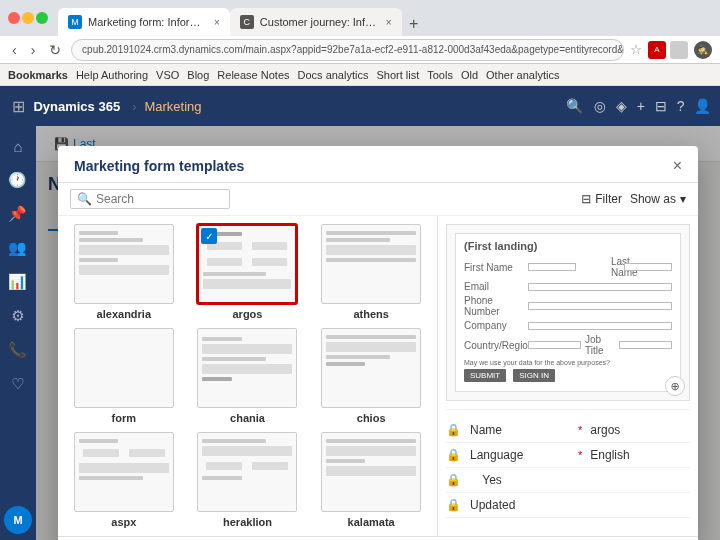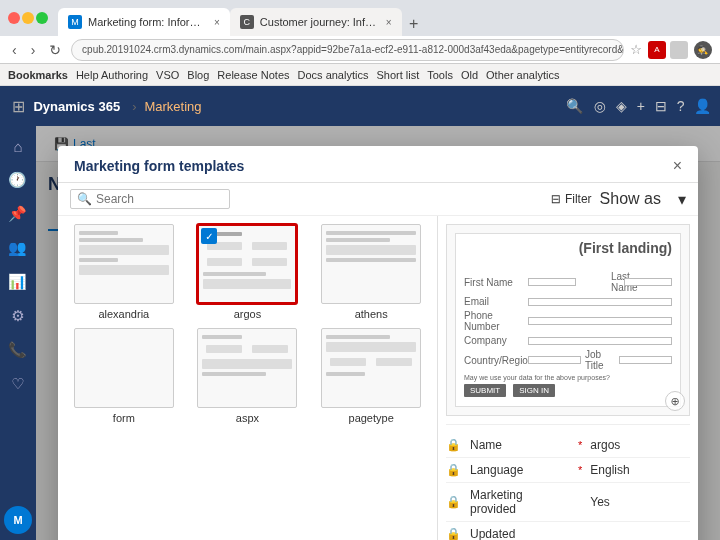--- a/index.html
+++ b/index.html
@@ -251,22 +251,22 @@
       display: flex;
       align-items: center;
       gap: 4px;
       font-size: 12px;
       color: #333;
       cursor: pointer;
     }
     .show-as-btn {
       display: flex;
       align-items: center;
-      gap: 17px;
-      font-size: 16px;
+      gap: 4px;
+      font-size: 12px;
       color: #333;
       cursor: pointer;
     }
 
     
     .dialog-body {
       display: flex;
       flex: 1;
       overflow: hidden;
     }
@@ -313,20 +313,21 @@
       border-radius: 2px;
       display: flex;
       align-items: center;
       justify-content: center;
       color: white;
       font-size: 10px;
     }
     .template-label {
       font-size: 11px;
       color: #333;
+      font-weight: bold;
     }
 
     
     .thumb-line {
       height: 4px;
       background: #ccc;
       border-radius: 1px;
       margin: 3px 4px;
     }
     .thumb-line.short { width: 40%; }
@@ -382,25 +383,24 @@
 
     
     .mini-form {
       background: white;
       border: 1px solid #ddd;
       padding: 6px 8px;
       font-size: 9px;
       color: #333;
     }
     .mini-form-title {
-      font-size: 14px;
+      font-size: 11px;
       font-weight: bold;
-      margin-bottom: 15px;
+      margin-bottom: 4px;
       color: #555;
-      text-align: right;
     }
     .mini-form-row {
       display: flex;
       gap: 4px;
       margin-bottom: 3px;
       align-items: center;
     }
     .mini-form-label {
       font-size: 10px;
       color: #666;
@@ -660,21 +660,40 @@
               <span class="template-label">athens</span>
             </div>
 
             <div class="template-item">
               <div class="template-thumb">
                 
               </div>
               <span class="template-label">form</span>
             </div>
 
-
+            <div class="template-item">
+              <div class="template-thumb">
+                <div class="thumb-line short" style="margin-top:8px;"></div>
+                <div class="thumb-box"></div>
+                <div class="thumb-line medium"></div>
+                <div class="thumb-box"></div>
+                <div class="thumb-line short" style="background:#aaa;width:30%;"></div>
+              </div>
+              <span class="template-label">chania</span>
+            </div>
+
+            <div class="template-item">
+              <div class="template-thumb">
+                <div class="thumb-line full" style="margin-top:6px;"></div>
+                <div class="thumb-box"></div>
+                <div class="thumb-line medium"></div>
+                <div class="thumb-line short" style="background:#bbb;"></div>
+              </div>
+              <span class="template-label">chios</span>
+            </div>
 
             <div class="template-item">
               <div class="template-thumb">
                 <div class="thumb-line short" style="margin-top:6px;"></div>
                 <div class="thumb-two-col">
                   <div class="thumb-box"></div>
                   <div class="thumb-box"></div>
                 </div>
                 <div class="thumb-box"></div>
                 <div class="thumb-line medium"></div>
@@ -685,23 +704,32 @@
             <div class="template-item">
               <div class="template-thumb">
                 <div class="thumb-line medium" style="margin-top:6px;"></div>
                 <div class="thumb-box"></div>
                 <div class="thumb-two-col">
                   <div class="thumb-box"></div>
                   <div class="thumb-box"></div>
                 </div>
                 <div class="thumb-line short"></div>
               </div>
-              <span class="template-label">pagetype</span>
-            </div>
-
+              <span class="template-label">heraklion</span>
+            </div>
+
+            <div class="template-item">
+              <div class="template-thumb">
+                <div class="thumb-line full" style="margin-top:6px;"></div>
+                <div class="thumb-box"></div>
+                <div class="thumb-line short"></div>
+                <div class="thumb-box"></div>
+              </div>
+              <span class="template-label">kalamata</span>
+            </div>
 
           </div>
 
           <div class="preview-pane">
             <div class="form-preview">
 
               <div class="mini-form">
                 <div class="mini-form-title">(First landing)</div>
                 <div class="mini-form-row">
                   <span class="mini-form-label">First Name</span>
@@ -746,21 +774,20 @@
                 <span class="prop-value">argos</span>
               </div>
               <div class="prop-row">
                 <span class="prop-icon">🔒</span>
                 <span class="prop-label">Language</span>
                 <span class="prop-required">*</span>
                 <span class="prop-value">English</span>
               </div>
               <div class="prop-row">
                 <span class="prop-icon">🔒</span>
-                <span class="prop-label">Marketing provided</span>
                 <span class="prop-required" style="visibility:hidden;">*</span>
                 <span class="prop-value">Yes</span>
               </div>
               <div class="prop-row">
                 <span class="prop-icon">🔒</span>
                 <span class="prop-label">Updated</span>
                 <span class="prop-required" style="visibility:hidden;">*</span>
                 <span class="prop-value"></span>
               </div>
             </div>

